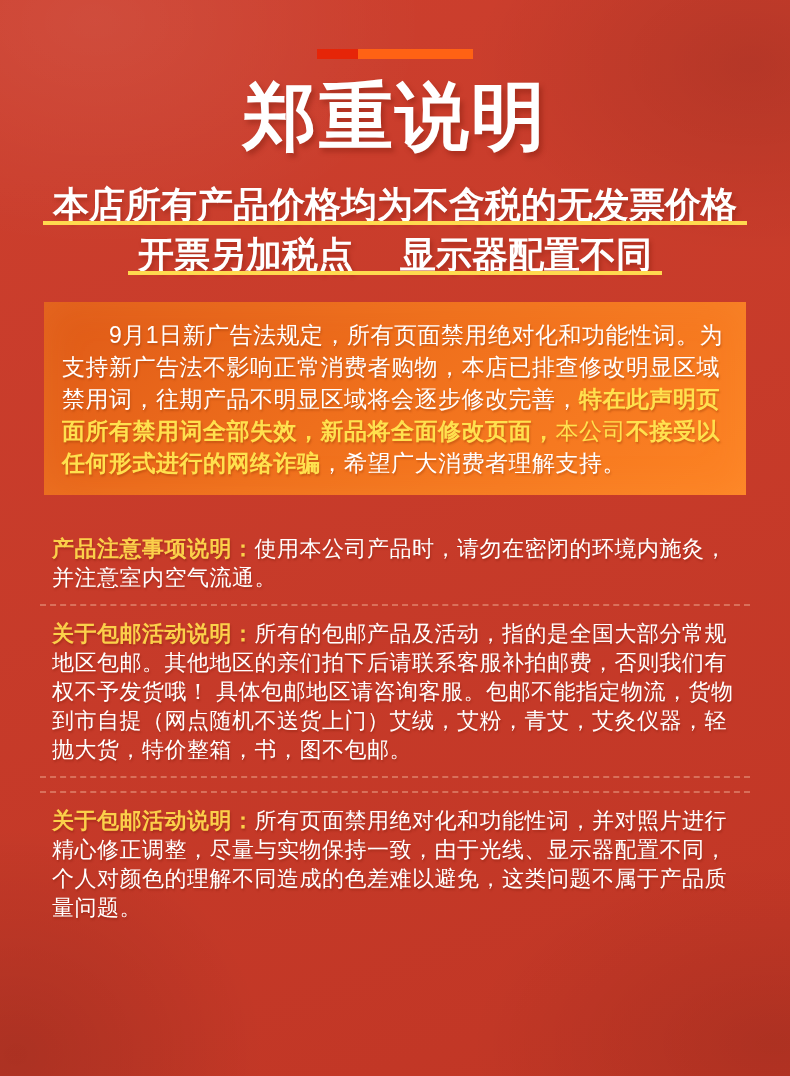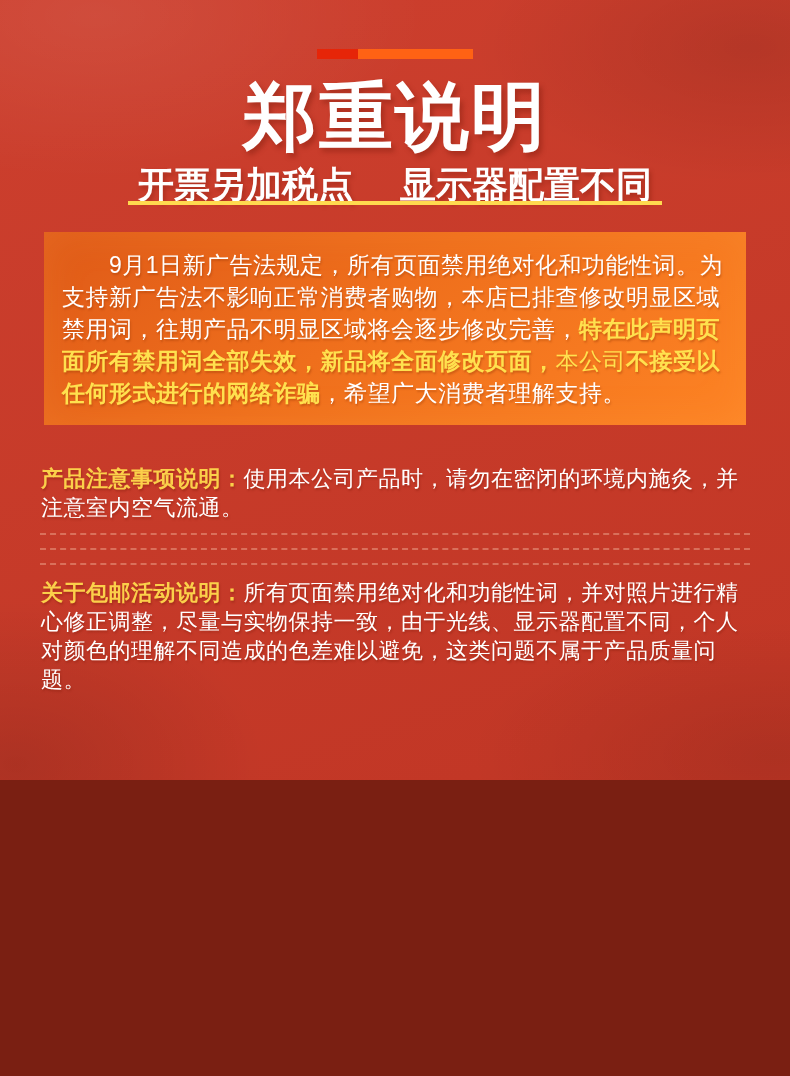--- a/index.html
+++ b/index.html
@@ -1,18 +1,18 @@
 <!DOCTYPE html>
 <html><head>
 <meta charset="utf-8">
 <style>
   html,body{margin:0;padding:0;background:#7a1f12;}
   .page{
     position:relative;
-    width:790px;height:780px;
+    width:790px;height:1076px;
     margin:0 auto;
     overflow:hidden;
     background:#cb3927;
     font-family:"Liberation Sans","DejaVu Sans",sans-serif;
     -webkit-font-smoothing:antialiased;
   }
   
   .page::before{
     content:"";
     position:absolute;inset:0;
@@ -80,21 +80,21 @@
     font-size:23px;
     line-height:32px;
     letter-spacing:0.5px;
     text-shadow:1px 2px 2px rgba(140,50,0,0.35);
   }
   .notice-box .hl{color:#ffe14e;font-weight:700;}
   .notice-box .hl-soft{color:#ffe14e;font-weight:400;}
 
   .sections{margin:0 40px;}
   .section{
-    margin:1px;
+    margin:12px;
     font-size:22px;
     line-height:29px;
     color:#ffffff;
     letter-spacing:0.5px;
     text-shadow:1px 2px 2px rgba(120,25,8,0.35);
   }
   .section .label{color:#fbd04a;font-weight:700;}
   .section-1{margin-top:39px;}
   .divider{
     border:0;
@@ -108,38 +108,44 @@
 <div class="page">
   <div class="content">
 
     <div class="top-bar">
       <span class="bar-left"></span>
       <span class="bar-right"></span>
     </div>
 
     <h1 class="title">郑重说明</h1>
 
+    <div class="subtitle subtitle-1">
+      <span class="sub-line">本店所有产品价格均为不含税的无发票价格</span>
+    </div>
     <div class="subtitle subtitle-2">
       <span class="sub-line">开票另加税点　 显示器配置不同</span>
     </div>
 
     <div class="notice-box">
       <p>
         <span>　　9月1日新广告法规定，所有页面禁用绝对化和功能性词。为支持新广告法不影响正常消费者购物，本店已排查修改明显区域禁用词，往期产品不明显区域将会逐步修改完善，</span><span class="hl">特在此声明页面所有禁用词全部失效，新品将全面修改页面，</span><span class="hl-soft">本公司</span><span class="hl">不接受以任何形式进行的网络诈骗</span><span>，希望广大消费者理解支持。</span>
       </p>
     </div>
 
     <div class="sections">
 
       <p class="section section-1">
         <span class="label">产品注意事项说明：</span><span>使用本公司产品时，请勿在密闭的环境内施灸，并注意室内空气流通。</span>
       </p>
 
       <hr class="divider">
 
+      <p class="section">
+        <span class="label">关于包邮活动说明：</span><span>所有的包邮产品及活动，指的是全国大部分常规地区包邮。其他地区的亲们拍下后请联系客服补拍邮费，否则我们有权不予发货哦！ 具体包邮地区请咨询客服。包邮不能指定物流，货物到市自提（网点随机不送货上门）艾绒，艾粉，青艾，艾灸仪器，轻抛大货，特价整箱，书，图不包邮。</span>
+      </p>
 
       <hr class="divider">
 
 
       <hr class="divider">
 
       <p class="section">
         <span class="label">关于包邮活动说明：</span><span>所有页面禁用绝对化和功能性词，并对照片进行精心修正调整，尽量与实物保持一致，由于光线、显示器配置不同，个人对颜色的理解不同造成的色差难以避免，这类问题不属于产品质量问题。</span>
       </p>
 

